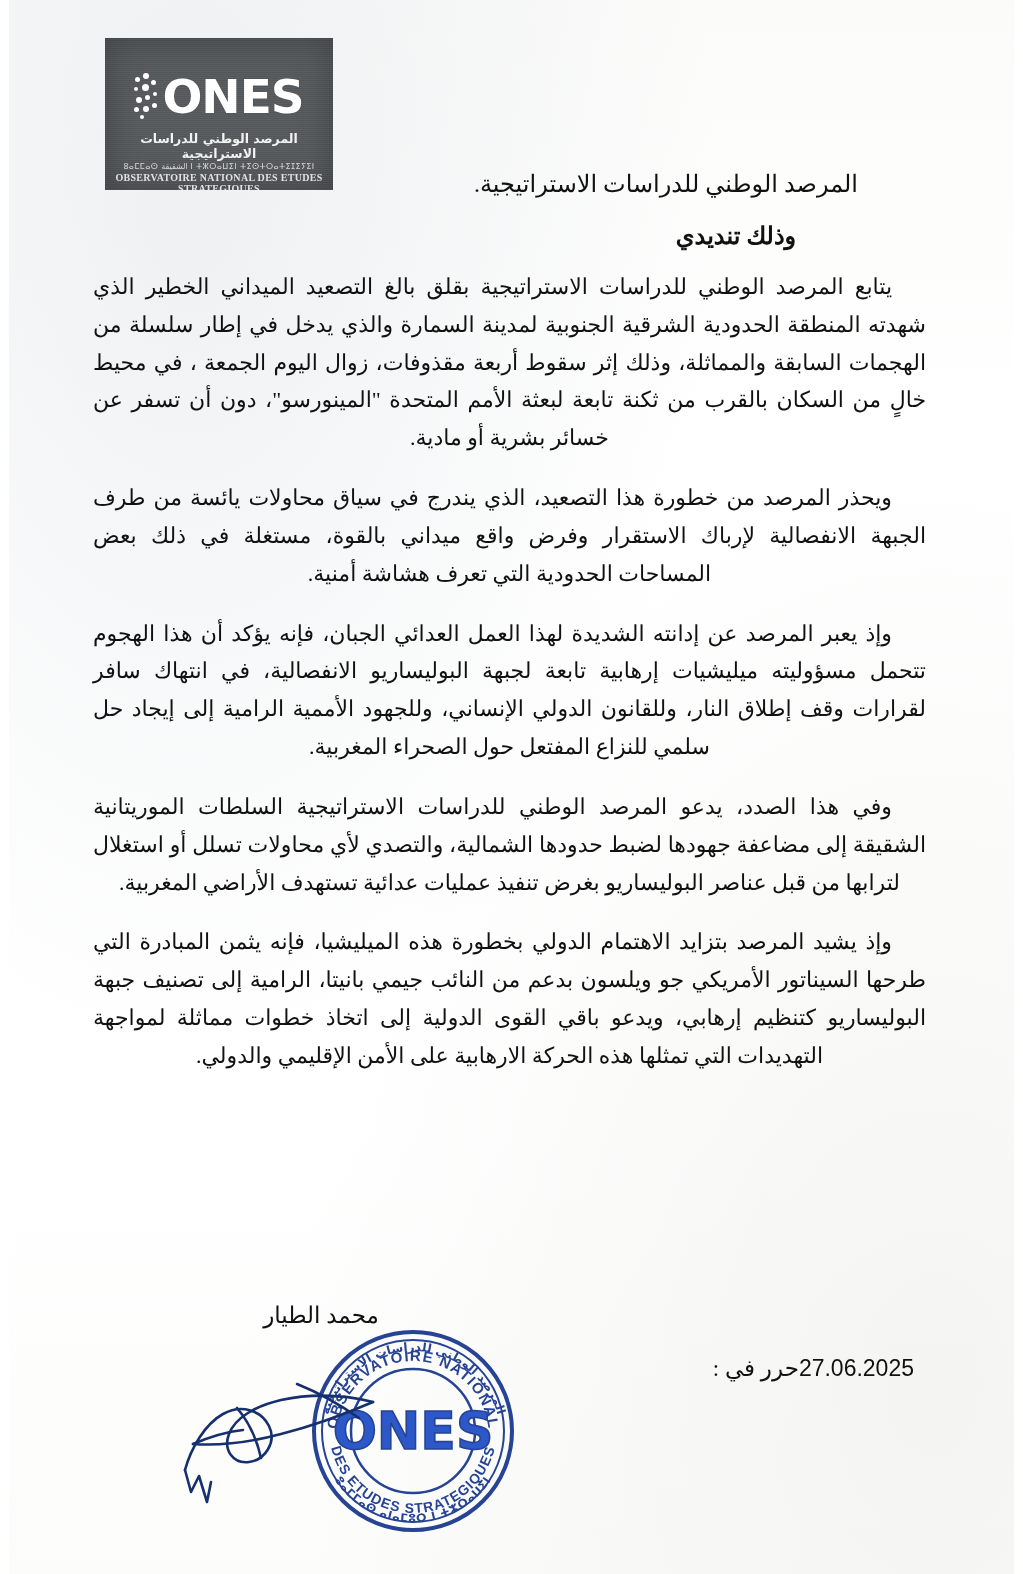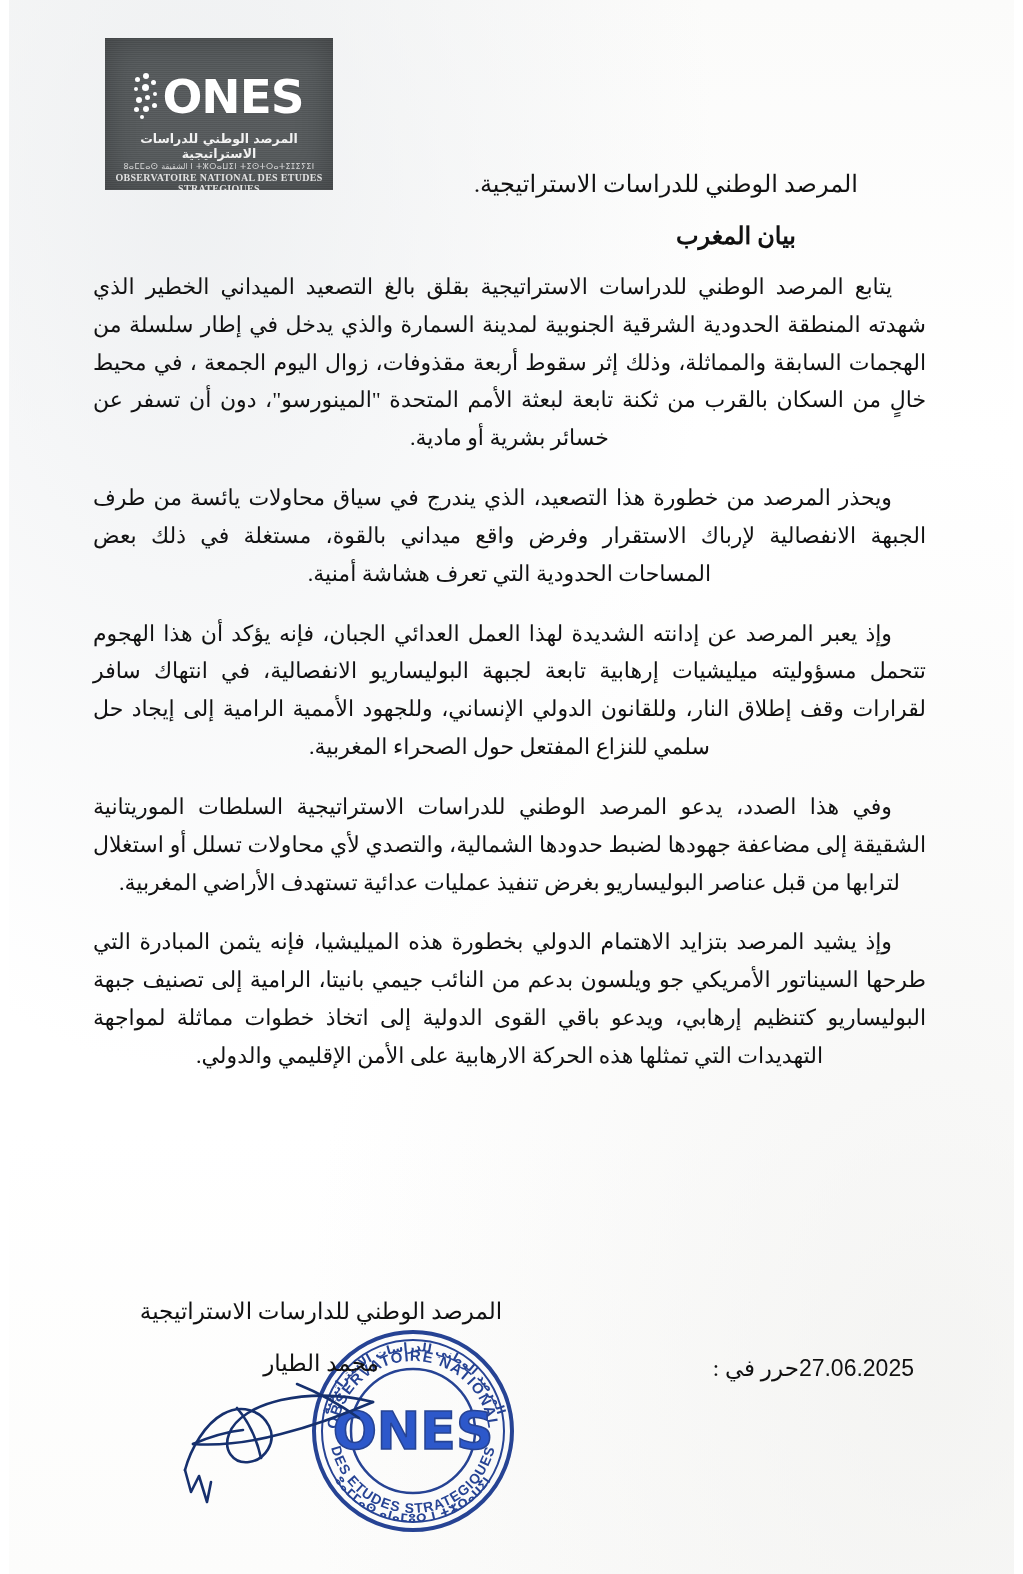--- a/index.html
+++ b/index.html
@@ -223,32 +223,31 @@
         </div>
         <div class="logo-wordmark">ONES</div>
       </div>
       <div class="logo-ar">المرصد الوطني للدراسات الاستراتيجية</div>
       <div class="logo-tif">ⵓⴰⵎⵎⴰⵙ الشقيقة ⵏ ⵜⵣⵔⴰⵡⵉⵏ ⵜⵉⵙⵜⵔⴰⵜⵉⵊⵉⵢⵉⵏ</div>
       <div class="logo-fr">OBSERVATOIRE NATIONAL DES ETUDES STRATEGIQUES</div>
     </div>
   </div>
 
   <div class="doc-header">المرصد الوطني للدراسات الاستراتيجية.</div>
-  <div class="doc-title">بيان المغرب</div>
+  <div class="doc-title">وذلك تنديدي</div>
 
   <div class="body-text">
     <p>يتابع المرصد الوطني للدراسات الاستراتيجية بقلق بالغ التصعيد الميداني الخطير الذي شهدته المنطقة الحدودية الشرقية الجنوبية لمدينة السمارة والذي يدخل في إطار سلسلة من الهجمات السابقة والمماثلة، وذلك إثر سقوط أربعة مقذوفات، زوال اليوم الجمعة ، في محيط خالٍ من السكان بالقرب من ثكنة تابعة لبعثة الأمم المتحدة "المينورسو"، دون أن تسفر عن خسائر بشرية أو مادية.</p>
     <p>ويحذر المرصد من خطورة هذا التصعيد، الذي يندرج في سياق محاولات يائسة من طرف الجبهة الانفصالية لإرباك الاستقرار وفرض واقع ميداني بالقوة، مستغلة في ذلك بعض المساحات الحدودية التي تعرف هشاشة أمنية.</p>
     <p>وإذ يعبر المرصد عن إدانته الشديدة لهذا العمل العدائي الجبان، فإنه يؤكد أن هذا الهجوم تتحمل مسؤوليته ميليشيات إرهابية تابعة لجبهة البوليساريو الانفصالية، في انتهاك سافر لقرارات وقف إطلاق النار، وللقانون الدولي الإنساني، وللجهود الأممية الرامية إلى إيجاد حل سلمي للنزاع المفتعل حول الصحراء المغربية.</p>
     <p>وفي هذا الصدد، يدعو المرصد الوطني للدراسات الاستراتيجية السلطات الموريتانية الشقيقة إلى مضاعفة جهودها لضبط حدودها الشمالية، والتصدي لأي محاولات تسلل أو استغلال لترابها من قبل عناصر البوليساريو بغرض تنفيذ عمليات عدائية تستهدف الأراضي المغربية.</p>
     <p>وإذ يشيد المرصد بتزايد الاهتمام الدولي بخطورة هذه الميليشيا، فإنه يثمن المبادرة التي طرحها السيناتور الأمريكي جو ويلسون بدعم من النائب جيمي بانيتا، الرامية إلى تصنيف جبهة البوليساريو كتنظيم إرهابي، ويدعو باقي القوى الدولية إلى اتخاذ خطوات مماثلة لمواجهة التهديدات التي تمثلها هذه الحركة الارهابية على الأمن الإقليمي والدولي.</p>
   </div>
 
   <div class="sign-block">
-    <span>المرصد الوطني للدارسات الاستراتيجية</span>
     <span class="sign-name">محمد الطيار</span>
   </div>
 
   <div class="date-line">
     <span class="date-val">27.06.2025</span><span>حرر في :</span>
   </div>
 
   <svg class="stamp" viewBox="0 0 212 212">
     <defs>
       <path id="arcTop" d="M 30,112 A 76,76 0 0 1 182,112" fill="none"></path>

